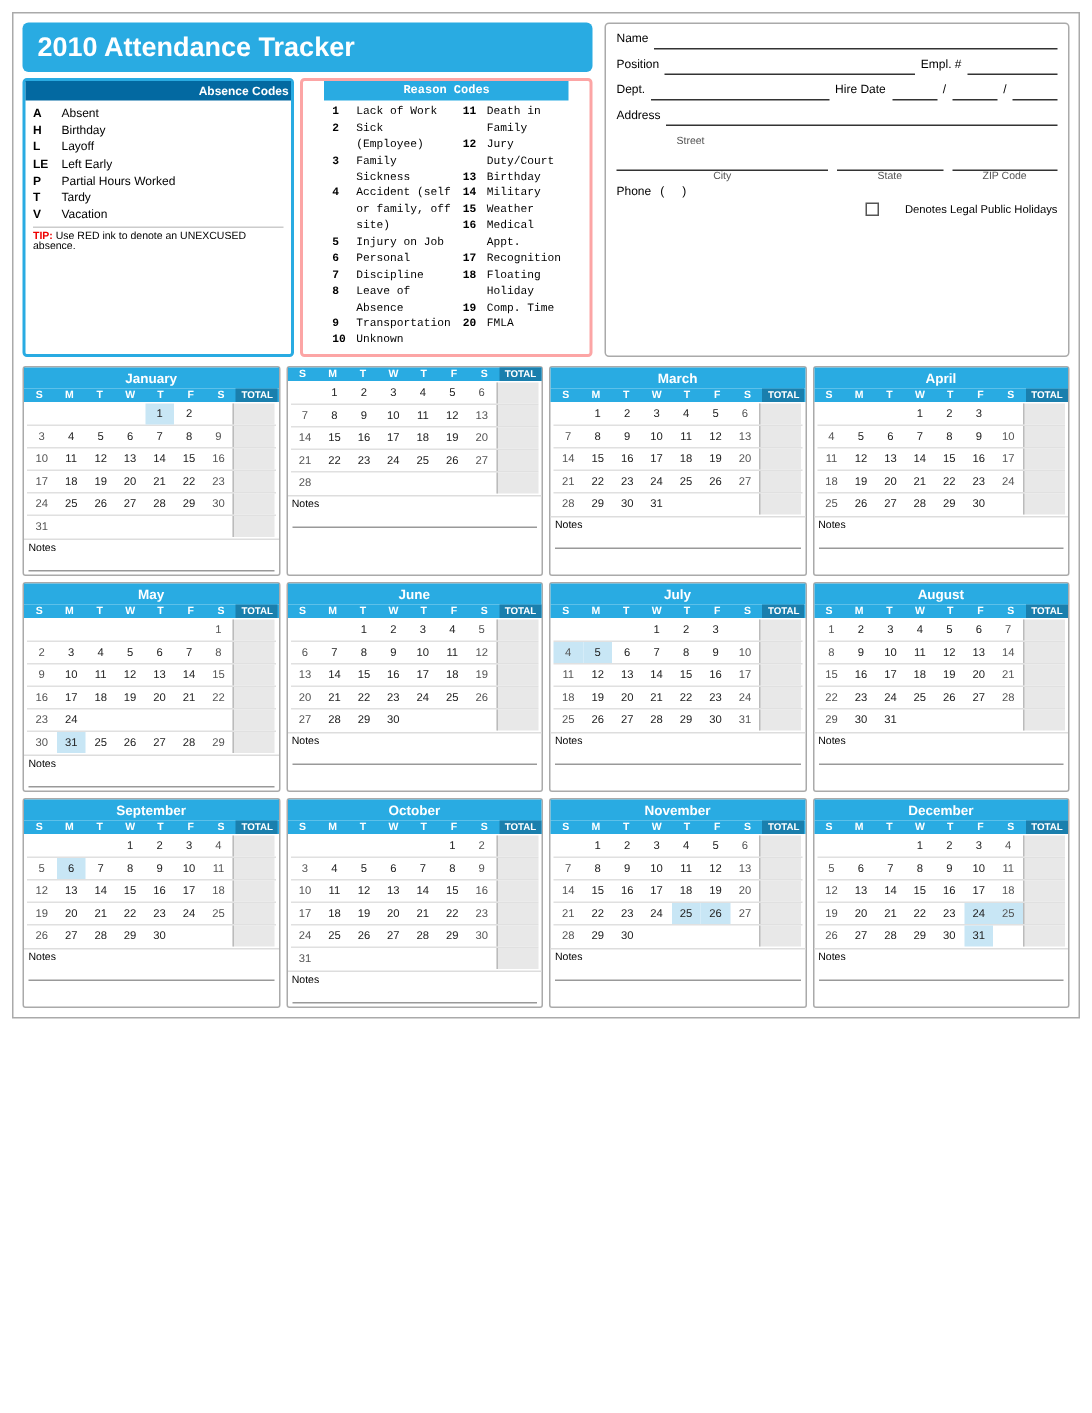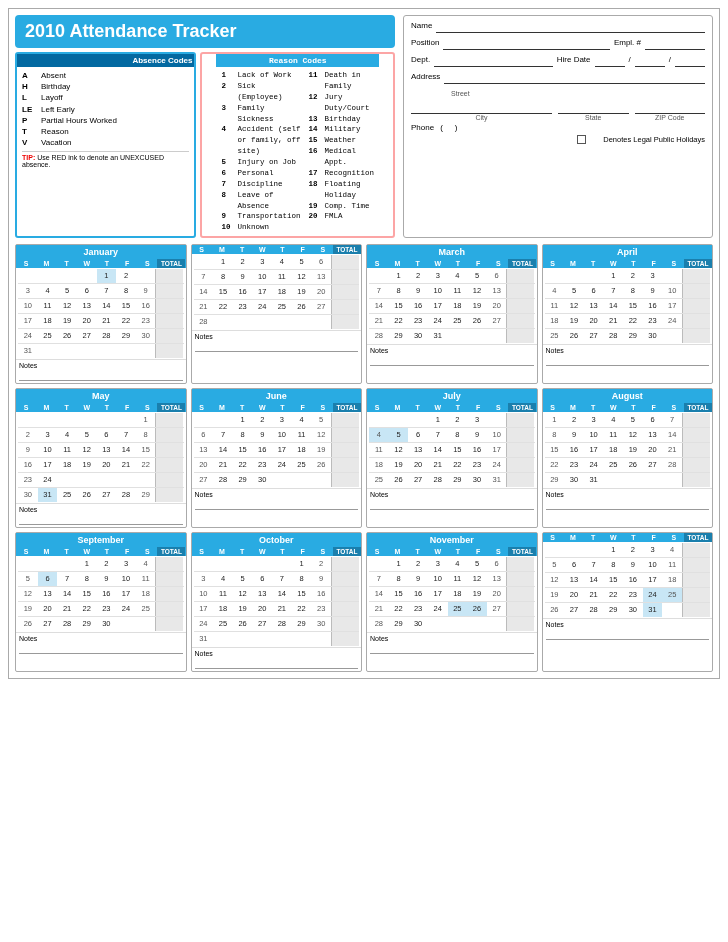--- a/index.html
+++ b/index.html
@@ -275,21 +275,21 @@
           <div class="code-item">
               <span class="code">LE</span>
               <span>Left Early</span>
             </div>
           <div class="code-item">
               <span class="code">P</span>
               <span>Partial Hours Worked</span>
             </div>
           <div class="code-item">
               <span class="code">T</span>
-              <span>Reason</span>
+              <span>Tardy</span>
             </div>
           <div class="code-item">
               <span class="code">V</span>
               <span>Vacation</span>
             </div>
           <div class="tip"><span>TIP:</span> Use RED ink to denote an UNEXCUSED absence.</div>
         </div>
 
         <div class="reason-box">
           <div class="box-title">Reason Codes</div>
@@ -1189,20 +1189,21 @@
             <div class="cal-cell"></div>
             <div class="cal-cell"></div>
             <div class="cal-cell"></div>
             <div class="cal-cell weekend"></div>
             <div class="cal-cell total-col"></div>
           </div>
         </div>
         <div class="notes-row"><span>Notes</span><div class="notes-line"></div></div>
       </div>
       <div class="cal-block">
+        <div class="cal-title">December</div>
         <div class="cal-header">
           <div class="dh">S</div>
           <div class="dh">M</div>
           <div class="dh">T</div>
           <div class="dh">W</div>
           <div class="dh">T</div>
           <div class="dh">F</div>
           <div class="dh">S</div>
           <div class="dh total-h">TOTAL</div>
         </div>

